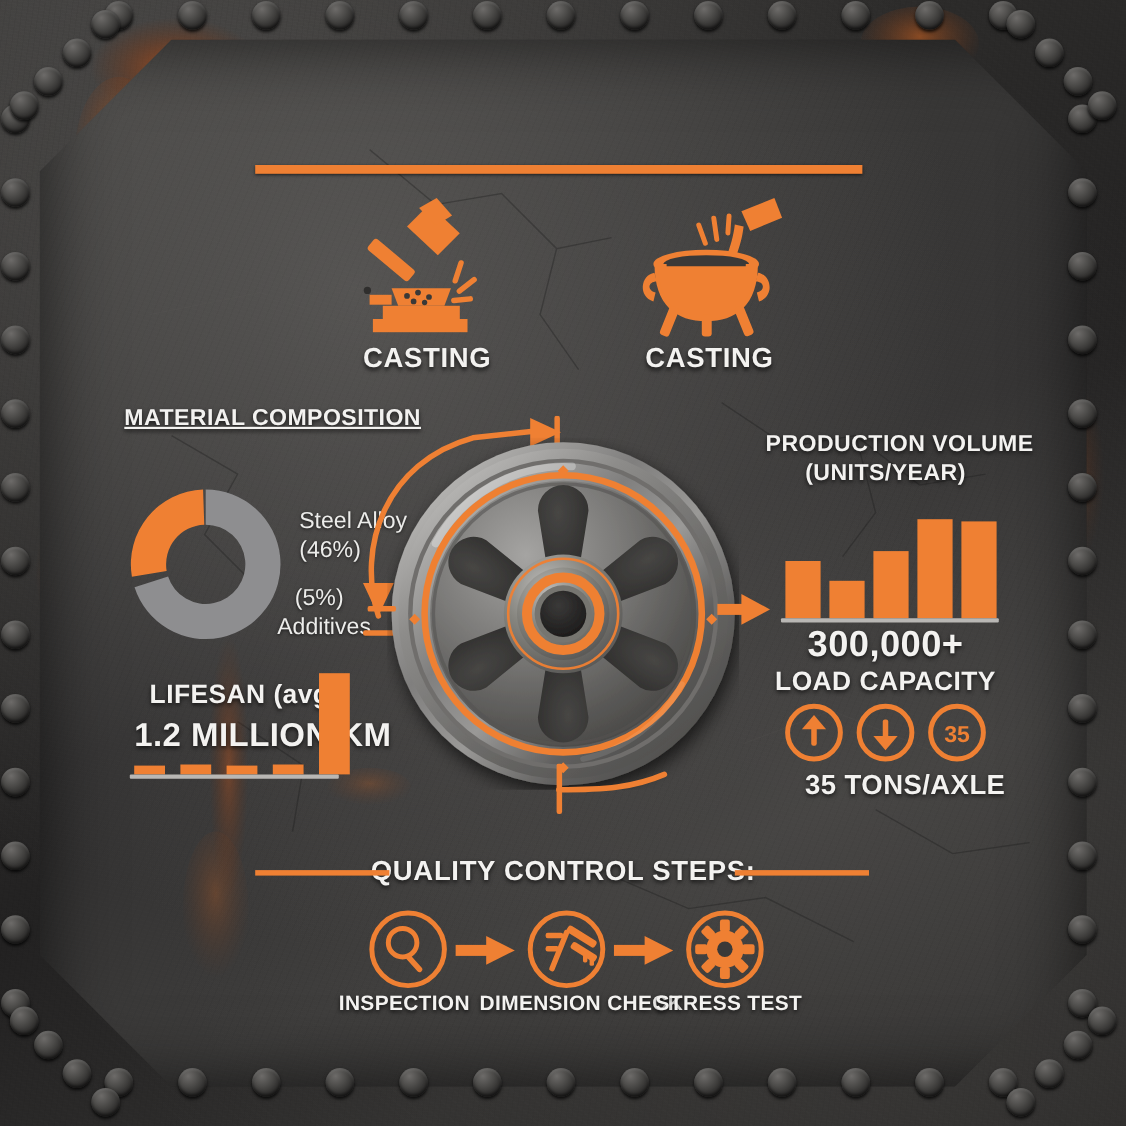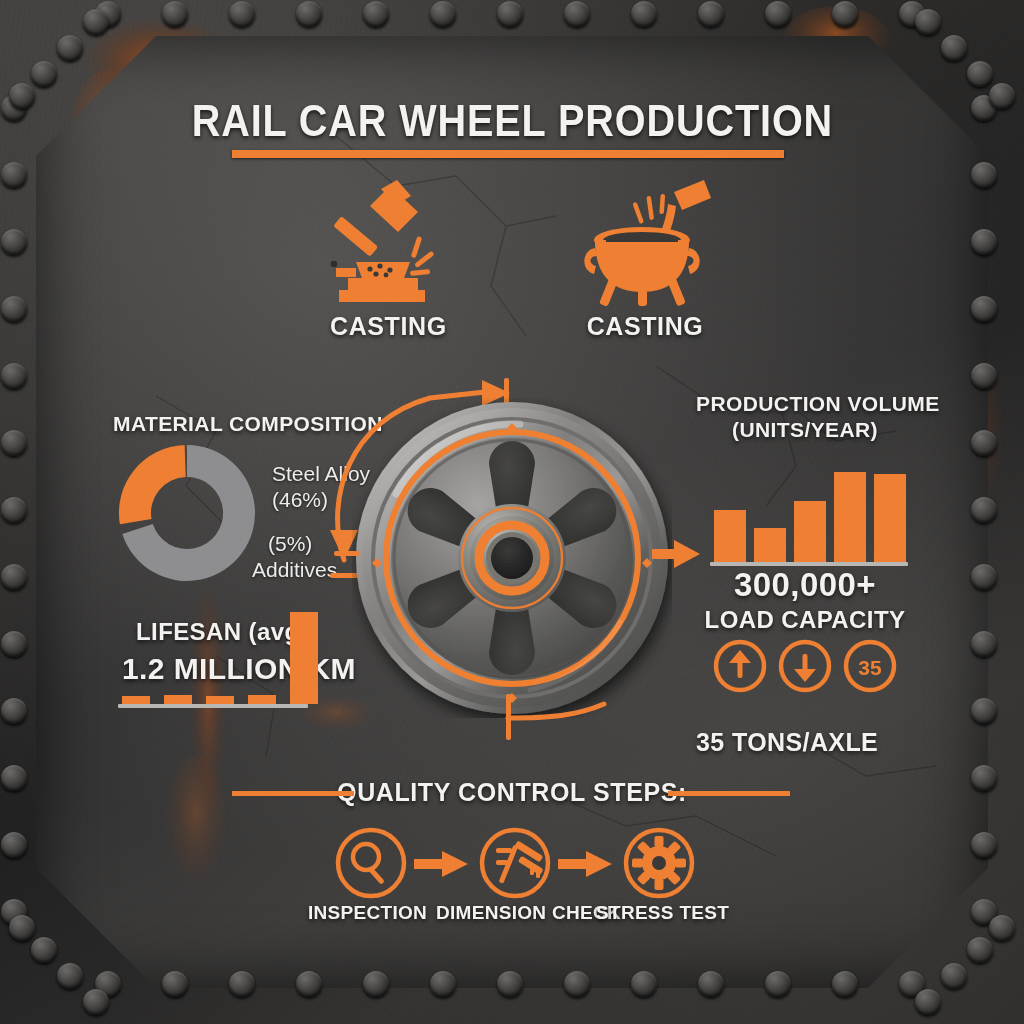--- a/index.html
+++ b/index.html
@@ -221,23 +221,20 @@
       <div class="rivet" style="left: 83px; top: 989px;"></div>
       <div class="rivet" style="left: 57px; top: 963px;"></div>
       <div class="rivet" style="left: 31px; top: 937px;"></div>
       <div class="rivet" style="left: 9px; top: 915px;"></div>
       <div class="rivet" style="left: 915px; top: 989px;"></div>
       <div class="rivet" style="left: 941px; top: 963px;"></div>
       <div class="rivet" style="left: 967px; top: 937px;"></div>
       <div class="rivet" style="left: 989px; top: 915px;"></div>
     </div>
 
-  <div id="title" class="txt">
-    <span>RAIL CAR WHEEL PRODUCTION</span>
-  </div>
   <div id="title-rule"></div>
 
   <svg class="svgbox" style="left:318px;top:178px;width:130px;height:130px" viewBox="0 0 130 130">
     <g fill="#ef8033">
 
       <path d="M52 28 L72 8 L100 34 L80 54 Z"></path>
       <path d="M63 11 L79 2 L93 18 L78 27 Z"></path>
 
       <rect x="14" y="52" width="48" height="13" rx="3" transform="rotate(40 38 58)"></rect>
       <circle cx="16" cy="86" r="3.3" fill="#2f2e2d"></circle>
@@ -284,21 +281,21 @@
 
       <rect x="26" y="100" width="9" height="28" rx="3" transform="rotate(22 30 114)"></rect>
       <rect x="94" y="100" width="9" height="28" rx="3" transform="rotate(-22 98 114)"></rect>
       <rect x="60" y="108" width="9" height="20" rx="3"></rect>
     </g>
   </svg>
   <div class="txt proc-label" style="left:0;top:312px;width:1024px;text-align:center;">
     <span style="position:absolute;left:582px;width:126px;text-align:center;">CASTING</span>
   </div>
 
-  <div class="txt sec-head" style="left:113px;top:412px;">MATERIAL COMPOSITION</div>
+  <div class="txt sec-head" style="left:113px;top:368px;text-decoration:underline;">MATERIAL COMPOSITION</div>
 
   <svg class="svgbox" style="left:112px;top:438px;width:150px;height:150px" viewBox="0 0 150 150">
 
     <g transform="translate(75,75)">
       <path d="M 0 -68 A 68 68 0 1 1 -64.7 20.9 L -34.2 11.05 A 36 36 0 1 0 0 -36 Z" fill="#8e8e90"></path>
       <path d="M -67.1 11.3 A 68 68 0 0 1 -2.4 -68 L -1.3 -36 A 36 36 0 0 0 -35.5 5.98 Z" fill="#ef8033"></path>
     </g>
   </svg>
 
   <div class="txt body-txt" style="left:272px;top:462px;">Steel Alloy</div>
@@ -471,21 +468,21 @@
       <rect x="25.5" y="18" width="5" height="22" rx="2"></rect>
       <polygon points="28,12 39,25 17,25"></polygon>
 
       <rect x="90.5" y="16" width="5" height="22" rx="2"></rect>
       <polygon points="93,44 104,31 82,31"></polygon>
     </g>
     <text x="158" y="37" text-anchor="middle" fill="#ef8033" font-family="Liberation Sans, sans-serif" font-size="21" font-weight="bold" id="load-badge-number">35</text>
   </svg>
 
   <div class="txt big-num" style="left:0;top:700px;width:1024px;text-align:center;font-size:25px;">
-    <span style="position:absolute;left:696px;width:218px;text-align:left;margin-top:28px;">35 TONS/AXLE</span>
+    <span style="position:absolute;left:696px;width:218px;text-align:right;">35 TONS/AXLE</span>
   </div>
 
   <div class="txt qc-head" style="left:0;top:778px;width:1024px;text-align:center;">QUALITY CONTROL STEPS:</div>
   <div style="position:absolute;left:232px;top:791px;width:122px;height:5px;background:#ef8033;"></div>
   <div style="position:absolute;left:668px;top:791px;width:122px;height:5px;background:#ef8033;"></div>
 
   <svg class="svgbox" style="left:334px;top:826px;width:74px;height:74px" viewBox="0 0 74 74">
     <circle cx="37" cy="37" r="33" fill="none" stroke="#ef8033" stroke-width="4.5"></circle>
     <circle cx="32" cy="31" r="13" fill="none" stroke="#ef8033" stroke-width="4.5"></circle>
     <rect x="40" y="40" width="5" height="20" rx="2.5" fill="#ef8033" transform="rotate(-42 42 50)"></rect>

